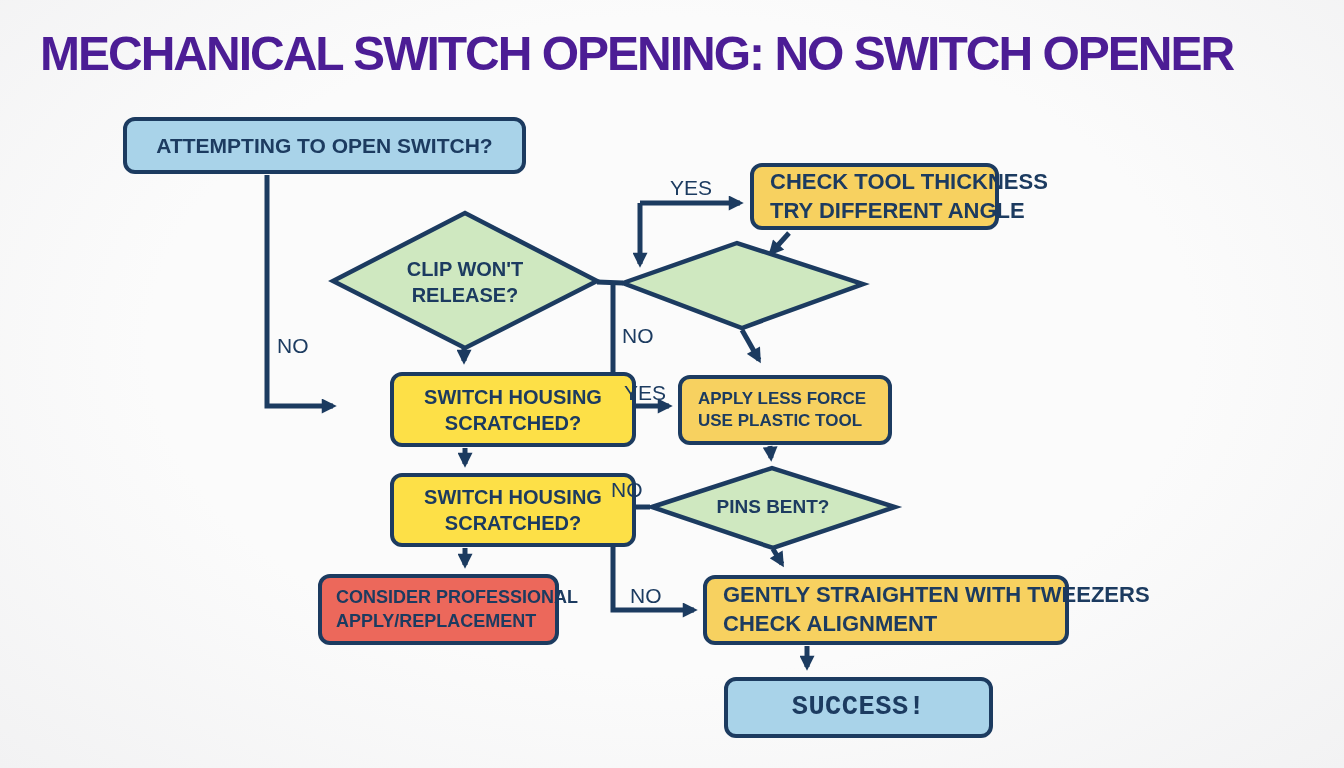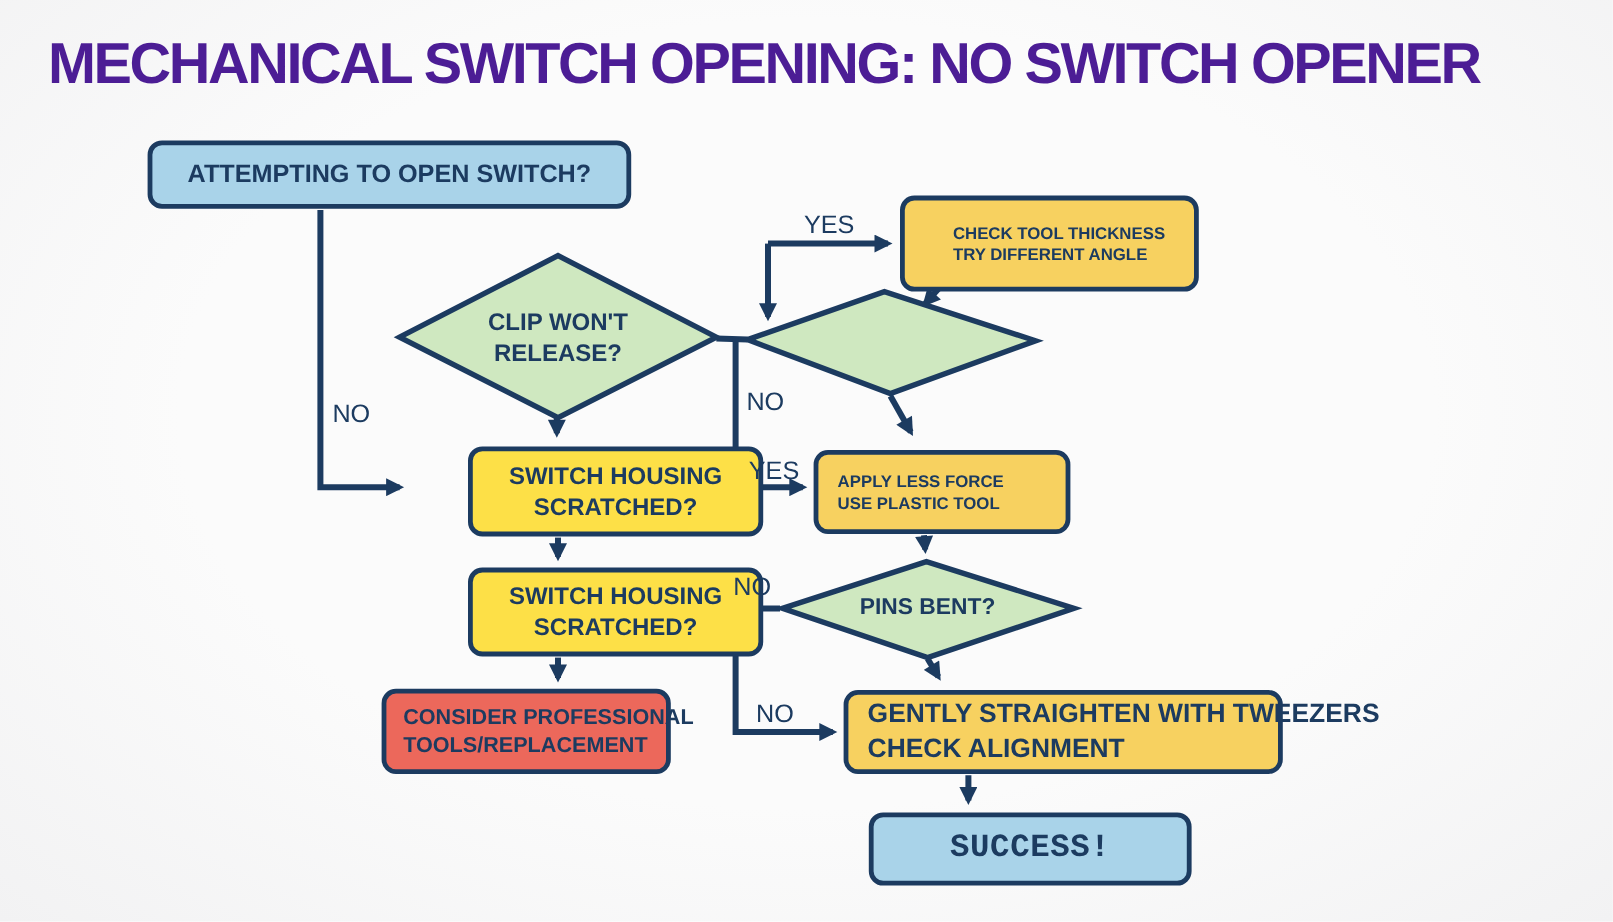--- a/index.html
+++ b/index.html
@@ -30,23 +30,23 @@
   .align-left{justify-content:flex-start;text-align:left;padding-left:16px;}
   .dlabel{
     position:absolute;display:flex;align-items:center;justify-content:center;
     text-align:center;color:#1c3b60;font-weight:700;white-space:pre;line-height:1.3;
   }
   .elabel{
     position:absolute;color:#1c3b60;font-weight:400;font-size:21px;white-space:nowrap;
   }
   
   #n-start   {left:76px;  top:117px; width:403px; height:57px; font-size:21px;}
-  #n-check   {left:750px; top:163px; width:249px; height:80px; font-size:14px;justify-content:center;}
+  #n-check   {left:750px; top:163px; width:249px; height:67px; font-size:22px;}
   #n-housing1{left:343px; top:372px; width:246px; height:75px; font-size:20px;}
-  #n-apply   {left:678px; top:375px; width:214px; height:70px; font-size:14px;}
+  #n-apply   {left:678px; top:375px; width:214px; height:70px; font-size:17px;}
   #n-housing2{left:343px; top:473px; width:246px; height:74px; font-size:20px;}
   #n-red     {left:318px; top:574px; width:241px; height:71px; font-size:18px;padding-left:14px;}
   #n-gently  {left:703px; top:575px; width:366px; height:70px; font-size:22px;}
   #n-success {left:677px; top:677px; width:269px; height:61px; font-size:27px;letter-spacing:0.5px;font-family:Liberation Mono, monospace;}
   
   #l-clip {left:345px; top:253px; width:240px; height:58px; font-size:20px;}
   #l-still{left:635px; top:271px; width:216px; height:28px; font-size:19px;}
   #l-pins {left:663px; top:493px; width:220px; height:28px; font-size:19px;}
   
   #e-yes1{left:670px; top:176px;}
@@ -115,21 +115,21 @@
 USE PLASTIC TOOL</span>
   </div>
 
   <div class="node c-green align-center" id="n-housing2">
     <span class="lbl">SWITCH HOUSING
 SCRATCHED?</span>
   </div>
 
   <div class="node c-red align-left" id="n-red">
     <span class="lbl">CONSIDER PROFESSIONAL
-TOOLS/REPLACEMENT</span>
+APPLY/REPLACEMENT</span>
   </div>
 
   <div class="node c-yellow align-left" id="n-gently">
     <span class="lbl">GENTLY STRAIGHTEN WITH TWEEZERS
 CHECK ALIGNMENT</span>
   </div>
 
   <div class="node c-blue align-center" id="n-success">
     <span class="lbl">SUCCESS!</span>
   </div>

